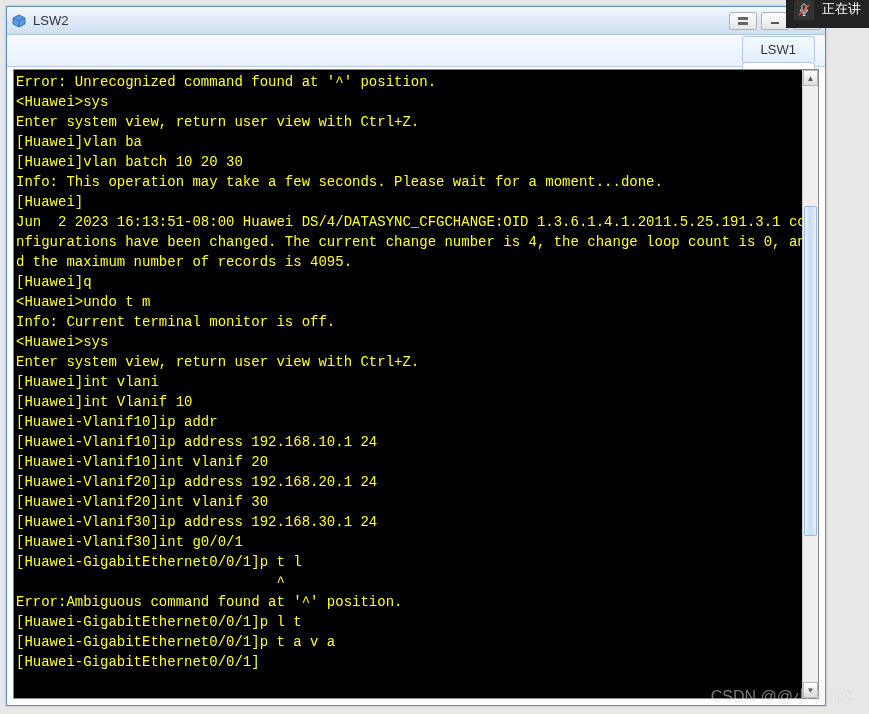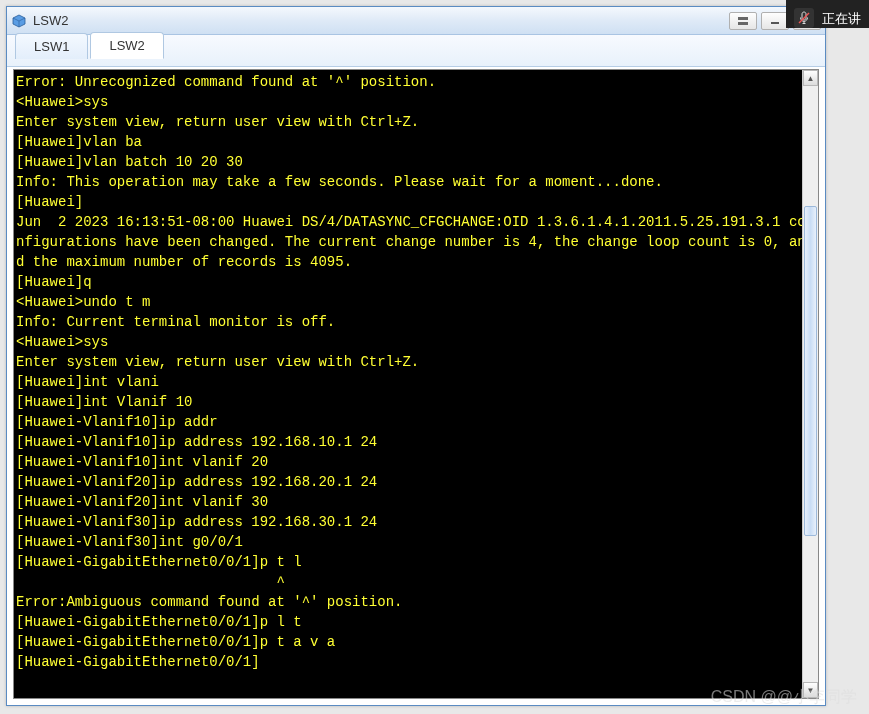--- a/index.html
+++ b/index.html
@@ -55,21 +55,22 @@
     font-size: 10px;
     color: #444;
     cursor: pointer;
   }
   .tabstrip {
     height: 32px;
     background: linear-gradient(to bottom,#f7faff,#e8f1fb);
     border-bottom: 1px solid #b6cde6;
     display: flex;
     align-items: flex-end;
-    padding: 8px 8px;
+    padding: 0 8px;
+    flex-direction: column;
   }
   .tab {
     padding: 5px 18px 5px 18px;
     margin-right: 2px;
     font-size: 13px;
     color: #333;
     background: linear-gradient(to bottom,#f4f9ff,#e3eefb);
     border: 1px solid #b0c8e2;
     border-bottom: none;
     border-top-left-radius: 4px;
@@ -128,21 +129,21 @@
     border:1px solid #9cb9db;
     border-radius:2px;
   }
   .mic-overlay {
     position: absolute;
     top: 0; right: 0;
     height: 28px;
     background: #222;
     color: #fff;
     display: flex;
-    align-items: flex-end;
+    align-items: flex-start;
     padding: 0 8px;
     font-size: 13px;
     gap: 8px;
     z-index: 50;
   }
   .mic-icon {
     width: 20px; height:20px;
     background:#333;
     border-radius:3px;
     display:flex; align-items:center; justify-content:center;

